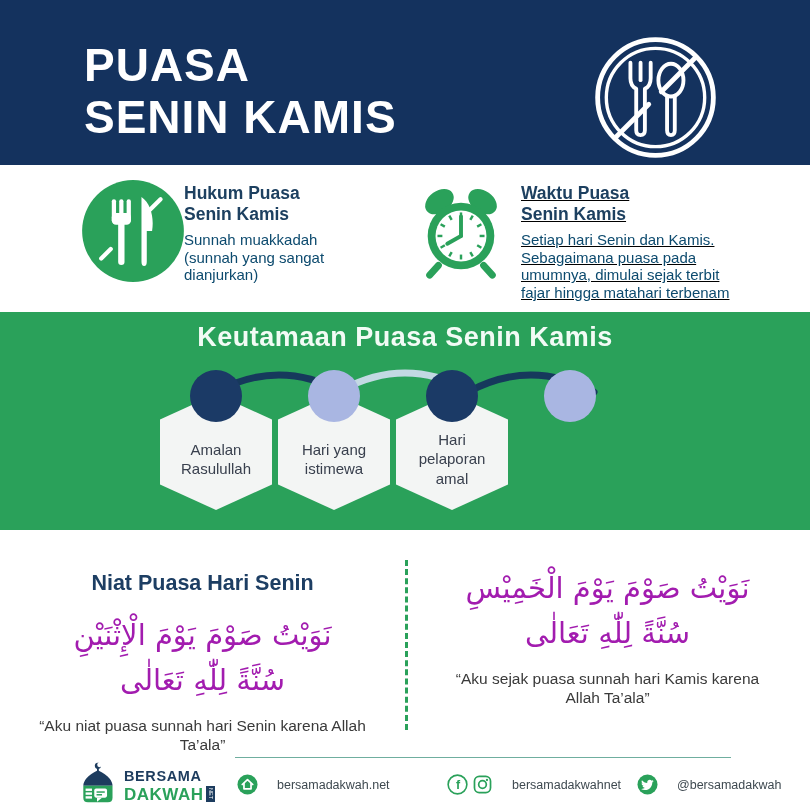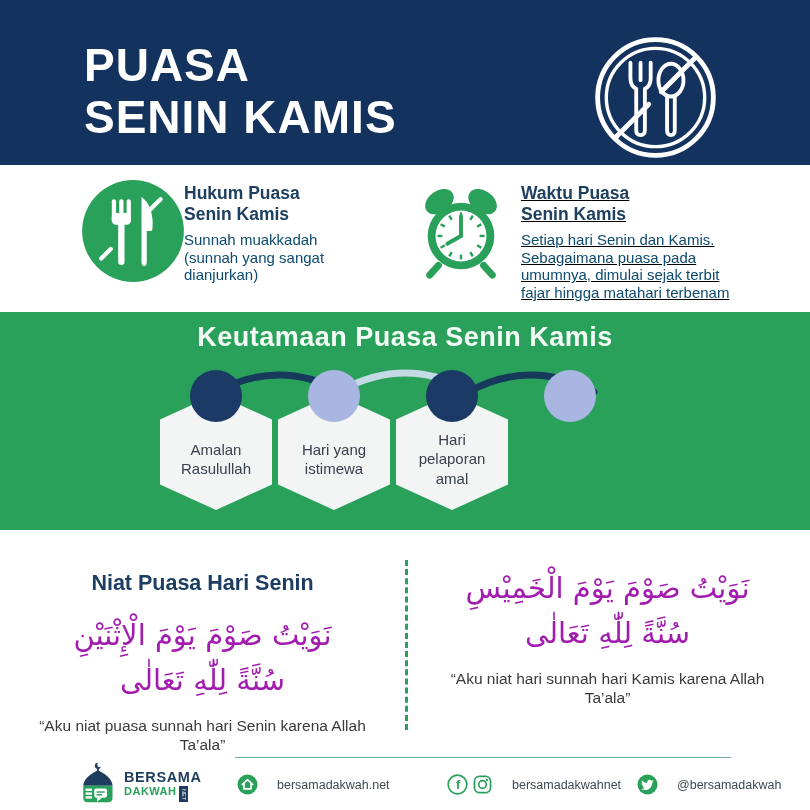--- a/index.html
+++ b/index.html
@@ -54,21 +54,21 @@
   .arabic{margin:12px auto 0;font-size:29px;color:#a21caf;line-height:1.55;direction:rtl;font-family:"DejaVu Sans",sans-serif;}
   .translation{margin:13px auto 0;font-size:15.5px;color:#3a3a3a;line-height:1.25;max-width:330px;}
 
   
   .footer{position:relative;height:50px;background:#ffffff;}
   .footer-line{position:absolute;left:235px;top:-3px;width:496px;height:1px;background:#6fae9f;}
   .brand{position:absolute;left:76px;top:1px;display:flex;align-items:center;gap:6px;}
   .brand-text{display:flex;flex-direction:column;line-height:1;}
   .brand-line1{font-size:14.5px;font-weight:bold;color:#1d3c5e;letter-spacing:.6px;}
   .brand-line2-row{display:flex;align-items:flex-start;margin-top:2px;}
-  .brand-line2{font-size:11px;font-weight:bold;color:#2aa15a;letter-spacing:.5px;}
+  .brand-line2{font-size:17px;font-weight:bold;color:#2aa15a;letter-spacing:.5px;}
   .brand-badge{margin-left:2px;width:9px;height:16px;background:#1d3c5e;color:#fff;font-size:5.5px;
     display:flex;align-items:center;justify-content:center;writing-mode:vertical-rl;}
   .contact{position:absolute;top:14px;display:flex;align-items:center;gap:19px;font-size:12.5px;color:#3e4950;}
   .contact.c1{left:237px;}
   .contact.c2{left:447px;}
   .contact.c3{left:637px;text-align:center;}
   .contact svg{display:block;}
   .icon-pair{display:flex;align-items:center;gap:4px;}
 </style>
 </head>
@@ -188,21 +188,21 @@
       <div>سُنَّةً لِلّٰهِ تَعَالٰى</div>
     </div>
     <p class="translation">“Aku niat puasa sunnah hari Senin karena Allah Ta’ala”</p>
   </div>
   <span class="niat-divider"></span>
   <div class="niat-col">
     <div class="arabic">
       <div>نَوَيْتُ صَوْمَ يَوْمَ الْخَمِيْسِ</div>
       <div>سُنَّةً لِلّٰهِ تَعَالٰى</div>
     </div>
-    <p class="translation">“Aku niat hari sunnah hari Kamis karena Allah Ta’ala”</p>
+    <p class="translation">“Aku sejak puasa sunnah hari Kamis karena Allah Ta’ala”</p>
   </div>
 </div>
 
 <div class="footer">
   <span class="footer-line"></span>
 
   <div class="brand">
     <span>
       <svg viewBox="0 0 46 50" width="42" height="46">
         <circle cx="24" cy="5" r="3.4" fill="#1d3c5e"></circle>

